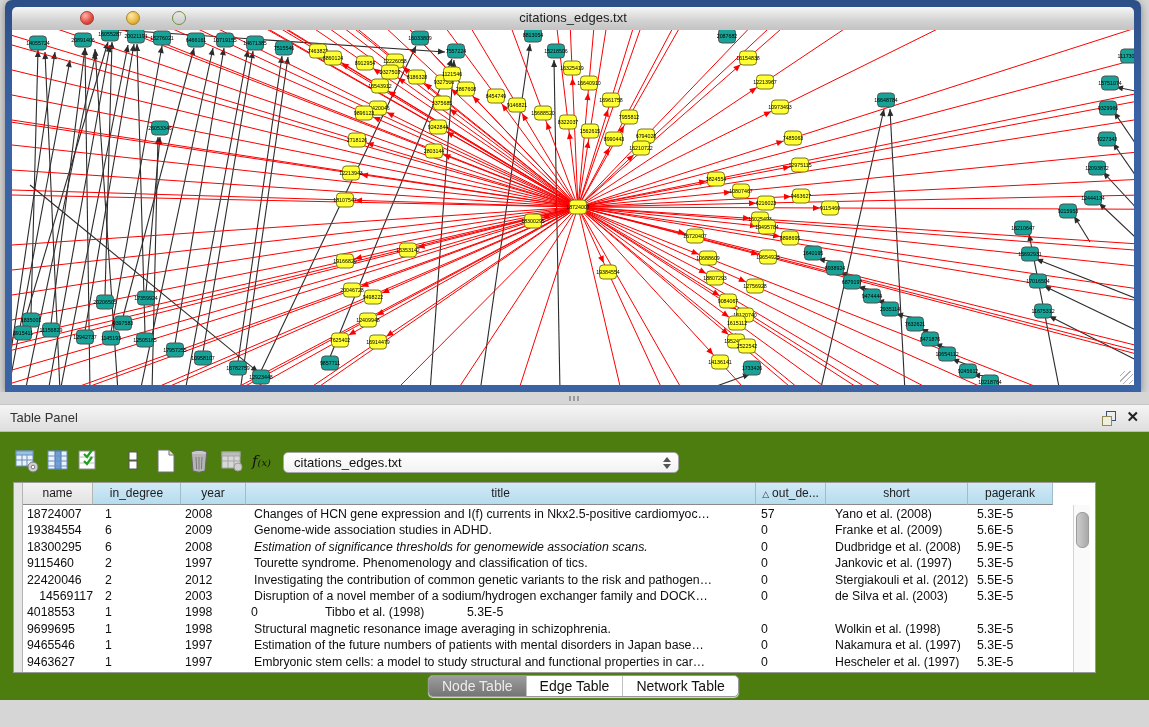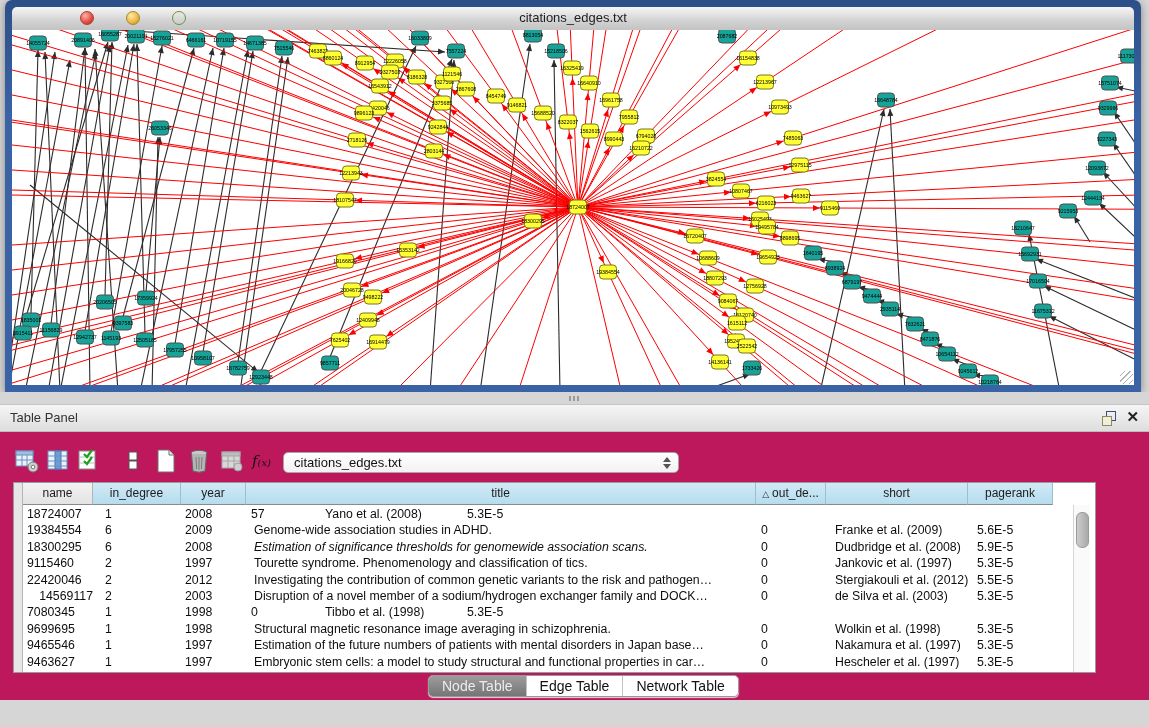--- a/index.html
+++ b/index.html
@@ -22,21 +22,21 @@
   .canvas svg{display:block;}
   .cgrip{position:absolute;right:1px;bottom:1px;width:13px;height:13px;
          background:repeating-linear-gradient(135deg,transparent 0 3px,#b0b0b0 3px 4px);}
 
   
   .divider{position:absolute;left:0;top:392px;width:1149px;height:12px;background:#d6d6d6;}
   .divgrip{position:absolute;left:569px;top:4px;width:12px;height:5px;
            background:repeating-linear-gradient(90deg,#9a9a9a 0 2px,transparent 2px 4px);}
 
   
-  .tpanel{position:absolute;left:0;top:404px;width:1149px;height:296px;background:#be185d;}
+  .tpanel{position:absolute;left:0;top:404px;width:1149px;height:296px;background:#4d7c0f;}
   .tphead{position:absolute;left:0;top:0;right:0;height:26px;
           background:linear-gradient(#f5f5f5,#dedede);border-top:1px solid #c6c6c6;border-bottom:1px solid #bdbdbd;}
   .tptitle{position:absolute;left:10px;top:5px;font-size:13px;color:#333;}
   .floatic{position:absolute;right:32px;top:6px;width:15px;height:14px;}
   .floatic .sq1{position:absolute;left:4px;top:0;width:8px;height:8px;border:1px solid #35527e;background:transparent;}
   .floatic .sq2{position:absolute;left:0;top:5px;width:8px;height:8px;border:1px solid #8f8a5a;background:#efefdc;}
   .closeic{position:absolute;right:10px;top:3px;font-size:15px;font-weight:bold;color:#222;line-height:18px;}
 
   
   .ico{position:absolute;top:44px;width:26px;height:26px;}
@@ -681,20 +681,21 @@
           <div class="hcell" style="width: 510px;">title</div>
           <div class="hcell" style="width: 70px;"><span class="sorticon">△</span>out_de...</div>
           <div class="hcell" style="width: 142px;">short</div>
           <div class="hcell" style="width: 85px;">pagerank</div>
         </div>
       <div class="tbody">
           <div class="trow">
             <div class="tcell" style="width: 70px; padding-left: 4px;">18724007</div>
             <div class="tcell" style="width: 88px; padding-left: 12px;">1</div>
             <div class="tcell" style="width: 65px; padding-left: 4px;">2008</div>
+            <div class="tcell" style="width: 510px; padding-left: 8px;">Changes of HCN gene expression and I(f) currents in Nkx2.5-positive cardiomyoc…</div>
             <div class="tcell" style="width: 70px; padding-left: 5px;">57</div>
             <div class="tcell" style="width: 142px; padding-left: 9px;">Yano et al. (2008)</div>
             <div class="tcell" style="width: 85px; padding-left: 9px;">5.3E-5</div>
           </div>
           <div class="trow">
             <div class="tcell" style="width: 70px; padding-left: 4px;">19384554</div>
             <div class="tcell" style="width: 88px; padding-left: 12px;">6</div>
             <div class="tcell" style="width: 65px; padding-left: 4px;">2009</div>
             <div class="tcell" style="width: 510px; padding-left: 8px;">Genome-wide association studies in ADHD.</div>
             <div class="tcell" style="width: 70px; padding-left: 5px;">0</div>
@@ -731,21 +732,21 @@
           <div class="trow">
             <div class="tcell" style="width: 70px; padding-left: 4px; text-align: right;">14569117</div>
             <div class="tcell" style="width: 88px; padding-left: 12px;">2</div>
             <div class="tcell" style="width: 65px; padding-left: 4px;">2003</div>
             <div class="tcell" style="width: 510px; padding-left: 8px;">Disruption of a novel member of a sodium/hydrogen exchanger family and DOCK…</div>
             <div class="tcell" style="width: 70px; padding-left: 5px;">0</div>
             <div class="tcell" style="width: 142px; padding-left: 9px;">de Silva et al. (2003)</div>
             <div class="tcell" style="width: 85px; padding-left: 9px;">5.3E-5</div>
           </div>
           <div class="trow">
-            <div class="tcell" style="width: 70px; padding-left: 4px;">7080345</div>
+            <div class="tcell" style="width: 70px; padding-left: 4px;">4018553</div>
             <div class="tcell" style="width: 88px; padding-left: 12px;">1</div>
             <div class="tcell" style="width: 65px; padding-left: 4px;">1998</div>
             <div class="tcell" style="width: 70px; padding-left: 5px;">0</div>
             <div class="tcell" style="width: 142px; padding-left: 9px;">Tibbo et al. (1998)</div>
             <div class="tcell" style="width: 85px; padding-left: 9px;">5.3E-5</div>
           </div>
           <div class="trow">
             <div class="tcell" style="width: 70px; padding-left: 4px;">9699695</div>
             <div class="tcell" style="width: 88px; padding-left: 12px;">1</div>
             <div class="tcell" style="width: 65px; padding-left: 4px;">1998</div>

